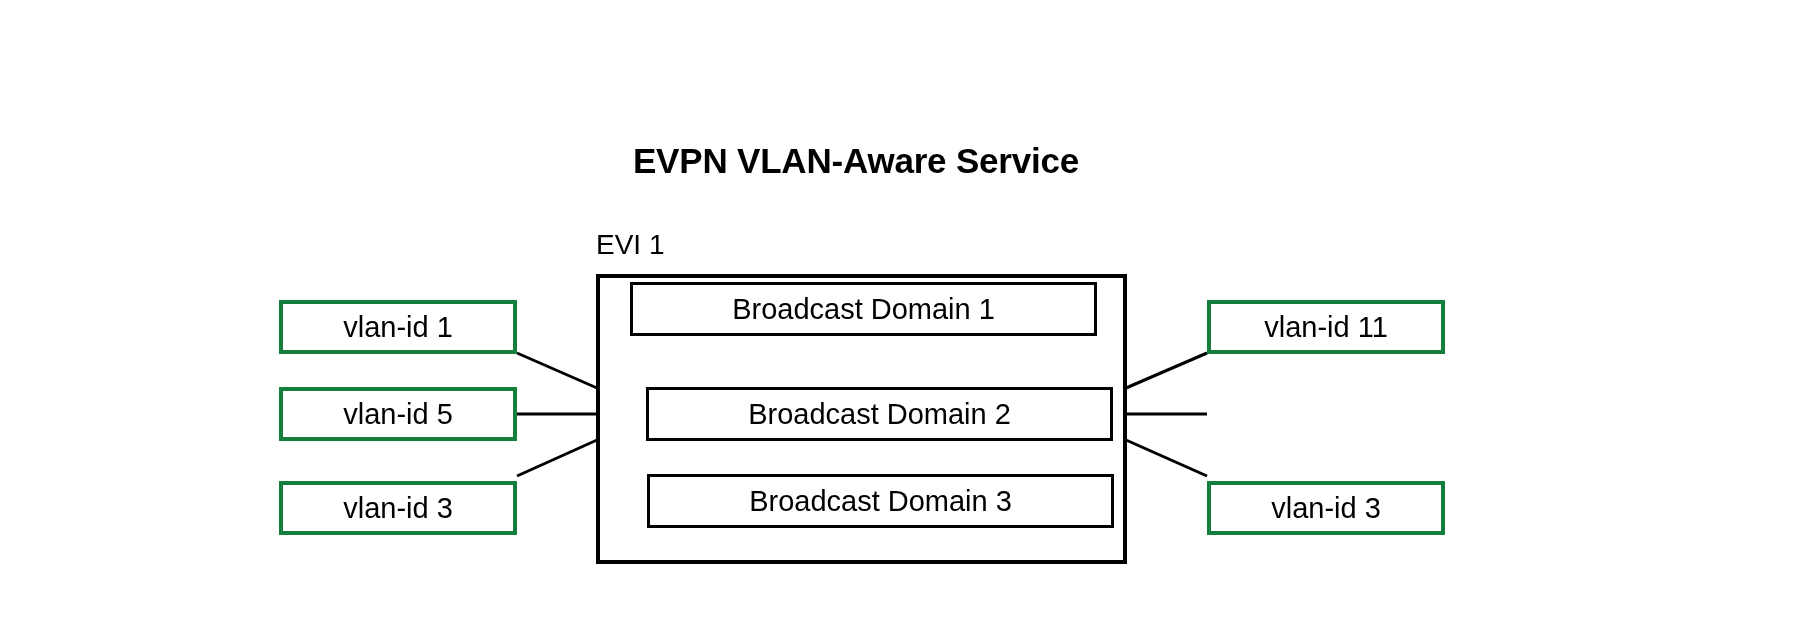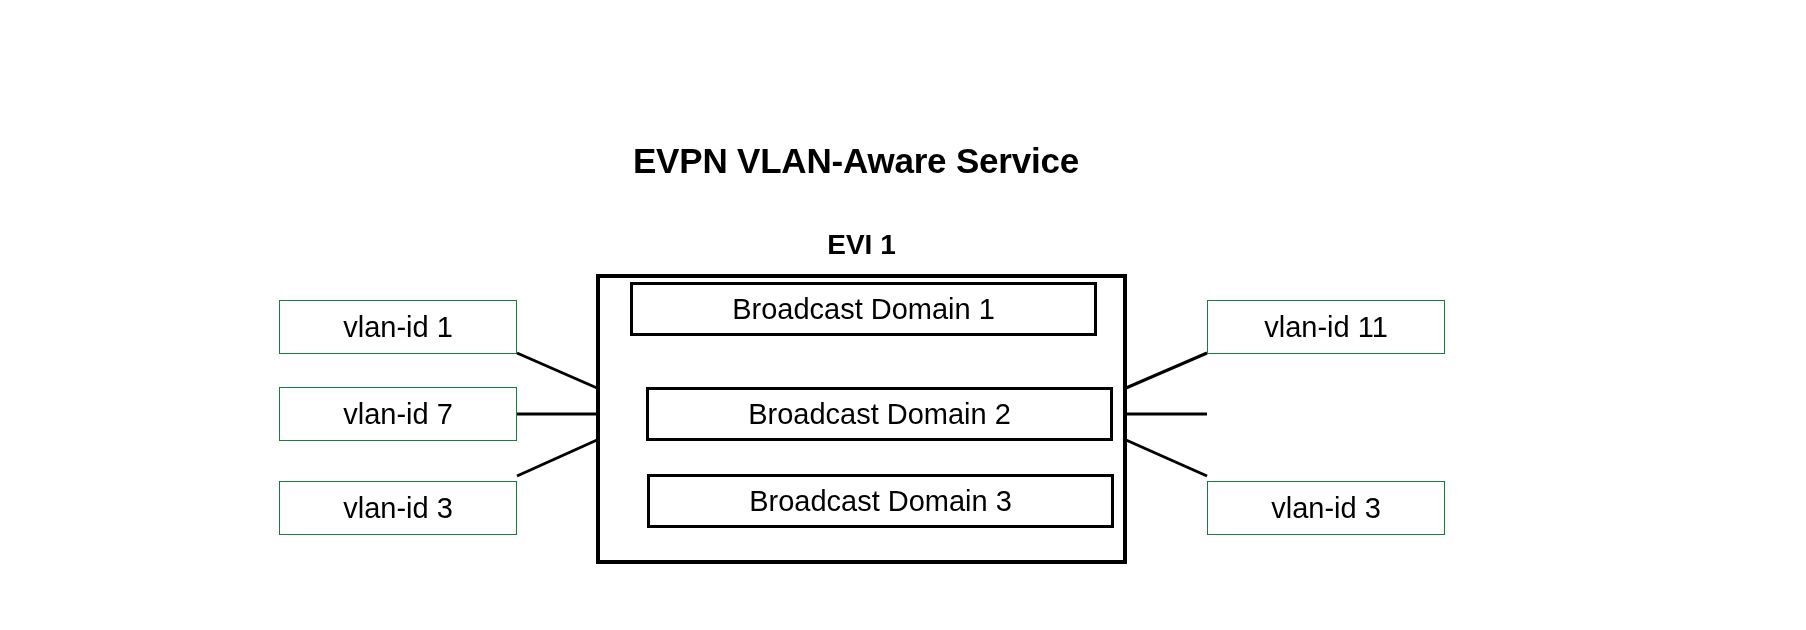--- a/index.html
+++ b/index.html
@@ -35,23 +35,22 @@
     font-size: 35px;
     font-weight: bold;
     letter-spacing: -0.2px;
     white-space: nowrap;
   }
   .evi-label {
     position: absolute;
     left: 596px;
     top: 229px;
     width: 531px;
-    text-align: center;
     font-size: 28px;
-    font-weight: bold;
+    font-weight: normal;
     white-space: nowrap;
   }
   .evi-container {
     position: absolute;
     left: 596px;
     top: 274px;
     width: 531px;
     height: 290px;
     border: 4px solid #000000;
     box-sizing: border-box;
@@ -72,21 +71,21 @@
     white-space: nowrap;
   }
   .bd-1 { top: 282px; }
   .bd-2 { top: 387px; margin-left: 16px; }
   .bd-3 { top: 474px; margin-left: 17px; }
 
   .vlan-box {
     position: absolute;
     width: 238px;
     height: 54px;
-    border: 1px solid #15803d;
+    border: 4px solid #15803d;
     box-sizing: border-box;
     background: #ffffff;
     display: flex;
     align-items: center;
     justify-content: center;
     font-size: 29px;
     white-space: nowrap;
   }
   .vlan-left  { left: 279px; }
   .vlan-right { left: 1207px; }
@@ -115,19 +114,19 @@
 
   <div class="evi-label">EVI 1</div>
 
   <div class="evi-container"></div>
 
   <div class="bd-box bd-1">Broadcast Domain 1</div>
   <div class="bd-box bd-2">Broadcast Domain 2</div>
   <div class="bd-box bd-3">Broadcast Domain 3</div>
 
   <div class="vlan-box vlan-left row-1">vlan-id 1</div>
-  <div class="vlan-box vlan-left row-2">vlan-id 7</div>
+  <div class="vlan-box vlan-left row-2">vlan-id 5</div>
   <div class="vlan-box vlan-left row-3">vlan-id 3</div>
 
   <div class="vlan-box vlan-right row-1">vlan-id 11</div>
   <div class="vlan-box vlan-right row-3">vlan-id 3</div>
 
 </div>
 
 </body></html>

